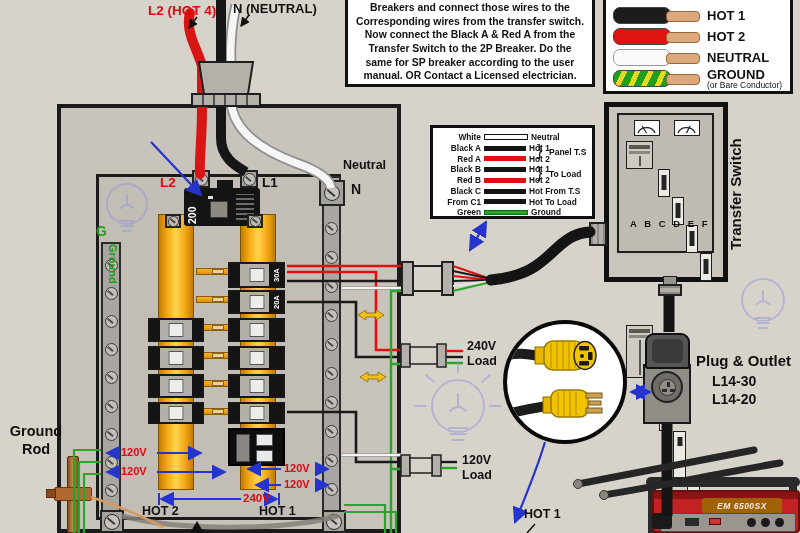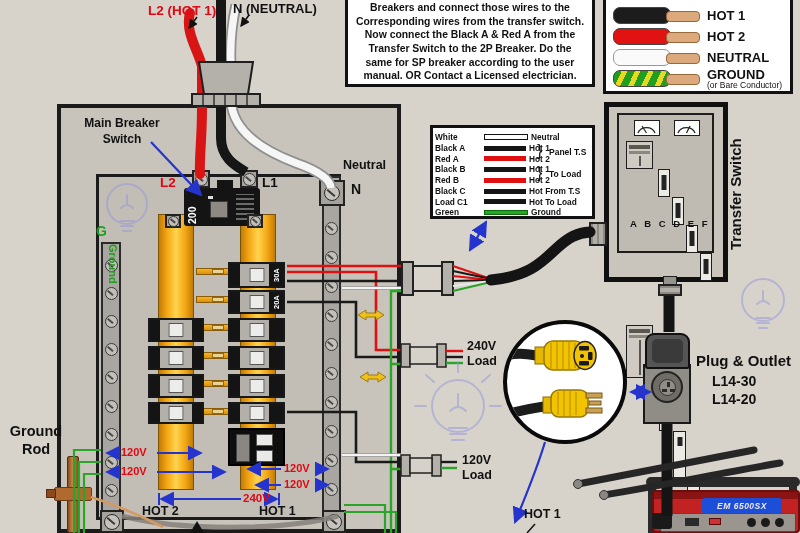--- a/index.html
+++ b/index.html
@@ -30,21 +30,21 @@
   .brk .capL{position:absolute;left:0;top:0;bottom:0;width:10px;background:#141414;}
   .brk .capR{position:absolute;right:0;top:0;bottom:0;width:14px;background:#141414;}
   .brk .win{position:absolute;left:50%;top:50%;transform:translate(-50%,-50%);
             width:13px;height:12px;background:#ececea;border:1px solid #555;}
   
   .whitebox{background:#fff;border:3px solid #111;}
   .lw{position:relative;width:56px;height:15px;border-radius:7px;border:1.5px solid #444;}
   .lw .cu{position:absolute;left:52px;top:3px;width:32px;height:9px;border-radius:4px;
           background:#dca97c;border:1px solid #96683a;}
   .tsrow{display:flex;align-items:center;height:10.75px;gap:3px;}
-  .tsname{width:46px;font-size:8.3px;font-weight:bold;line-height:1;}
+  .tsname{width:46px;text-align:right;font-size:8.3px;font-weight:bold;line-height:1;}
   .tswire{width:42px;height:5px;}
   .tsdesc{font-size:8.3px;font-weight:bold;line-height:1;}
   .w-white{background:#fff;border:1px solid #111;height:4px;}
   .w-black{background:#151515;}
   .w-red{background:#e01010;}
   .w-green{background:#27a527;border:1px solid #0a6a0a;height:3px;}
   
   .tsu{background:#eceae4;border:1.5px solid #1d1d1d;position:relative;}
   .tsu .sw{position:absolute;left:50%;top:5px;transform:translateX(-50%);width:5px;height:15px;background:#232323;}
   .tsu2 .sw{height:9px;}
@@ -308,21 +308,21 @@
         <span class="tsname">Red B</span>
         <span class="tswire w-red"></span>
         <span class="tsdesc">Hot 2</span>
       </div>
     <div class="tsrow">
         <span class="tsname">Black C</span>
         <span class="tswire w-black"></span>
         <span class="tsdesc">Hot From T.S</span>
       </div>
     <div class="tsrow">
-        <span class="tsname">Load C1</span>
+        <span class="tsname">From C1</span>
         <span class="tswire w-black"></span>
         <span class="tsdesc">Hot To Load</span>
       </div>
     <div class="tsrow">
         <span class="tsname">Green</span>
         <span class="tswire w-green"></span>
         <span class="tsdesc">Ground</span>
       </div>
   </div>
   <div class="abs" style="left:537px;top:142px;font-size:16px;">}</div>
@@ -393,21 +393,21 @@
       <div class="abs" style="left:2px;top:9px;width:5px;height:3px;background:#2a2a2a;"></div>
       <div class="abs" style="left:10px;top:9px;width:5px;height:3px;background:#2a2a2a;"></div>
     </div>
   </div>
 
   <div class="abs" style="left:646px;top:477px;width:154px;height:10px;background:#2a2a2a;border-radius:5px;"></div>
   <div class="abs" style="left:648px;top:480px;width:8px;height:53px;background:#2a2a2a;"></div>
   <div class="abs" style="left:789px;top:480px;width:8px;height:53px;background:#2a2a2a;"></div>
   <div class="abs" style="left:652px;top:490px;width:148px;height:43px;background:#c32222;border:2px solid #6a0e0e;border-radius:4px;">
     <div class="abs" style="left:0;top:0;right:0;height:7px;background:#8a1414;"></div>
-    <div class="abs" style="left:48px;top:6px;width:80px;height:16px;background:#1d4ed8;border-radius:3px;display:flex;align-items:center;justify-content:center;">
+    <div class="abs" style="left:48px;top:6px;width:80px;height:16px;background:#a16207;border-radius:3px;display:flex;align-items:center;justify-content:center;">
       <span class="b" style="color:#efe9e2;font-size:8.5px;font-style:italic;letter-spacing:.5px;">EM 6500SX</span>
     </div>
     <div class="abs" style="left:6px;top:21px;width:136px;height:19px;background:#9a968f;border:1px solid #4a4a4a;border-radius:2px;">
       <div class="abs" style="left:86px;top:4px;width:9px;height:9px;border-radius:50%;background:#1a1a1a;"></div>
       <div class="abs" style="left:100px;top:4px;width:9px;height:9px;border-radius:50%;background:#1a1a1a;"></div>
       <div class="abs" style="left:114px;top:4px;width:9px;height:9px;border-radius:50%;background:#1a1a1a;"></div>
       <div class="abs" style="left:48px;top:4px;width:12px;height:7px;background:#cc3333;border:1px solid #5a0a0a;"></div>
       <div class="abs" style="left:24px;top:4px;width:14px;height:8px;background:#2a2a2a;"></div>
     </div>
   </div>
@@ -545,24 +545,22 @@
         <path d="M450,411 q8,-8 16,0 M458,406 v-12"></path>
       <path d="M458,372 v-10 M434,382 l-8,-7 M482,382 l8,-7 M426,406 h-11 M490,406 h11"></path>
     </g>
     <g stroke="#9595da" stroke-width="2" fill="none" opacity=".5" stroke-linecap="round">
       <circle cx="763" cy="300" r="21"></circle>
         <path d="M756,318 h14 M757,323 h12 M759,328 h8"></path>
         <path d="M757,304 q6,-6 12,0 M763,300 v-9"></path>
     </g>
   </svg>
 
-  <div class="abs b" style="left:148px;top:3px;font-size:13.5px;color:#e30613;">L2 (HOT 1)</div>
+  <div class="abs b" style="left:148px;top:3px;font-size:13.5px;color:#e30613;">L2 (HOT 4)</div>
   <div class="abs b" style="left:233px;top:1px;font-size:13px;">N (NEUTRAL)</div>
-  <div class="abs b pre ctr" style="left:68px;top:116px;width:108px;font-size:12px;line-height:1.3;">Main Breaker
-Switch</div>
   <div class="abs b" style="left:160px;top:175px;font-size:13.5px;color:#e30613;">L2</div>
   <div class="abs b" style="left:262px;top:175px;font-size:13.5px;">L1</div>
   <div class="abs b" style="left:343px;top:158px;font-size:12.5px;">Neutral</div>
   <div class="abs b" style="left:351px;top:181px;font-size:14px;">N</div>
   <div class="abs b" style="left:96px;top:223px;font-size:14px;color:#1e9e1e;">G</div>
   <div class="abs b vtext" style="left:104px;top:244px;width:15px;height:66px;font-size:11px;color:#1e9e1e;">Ground</div>
   <div class="abs b" style="left:121px;top:446px;font-size:11px;color:#e30613;">120V</div>
   <div class="abs b" style="left:121px;top:465px;font-size:11px;color:#e30613;">120V</div>
   <div class="abs b" style="left:284px;top:462px;font-size:11px;color:#e30613;">120V</div>
   <div class="abs b" style="left:284px;top:478px;font-size:11px;color:#e30613;">120V</div>

